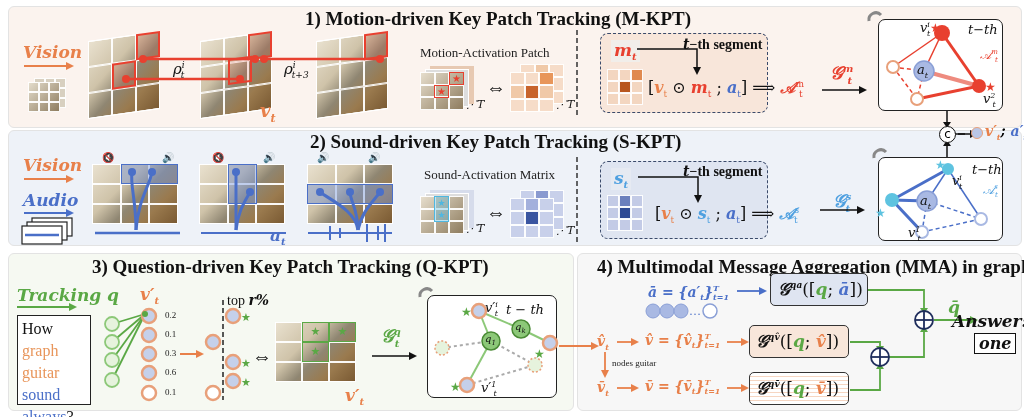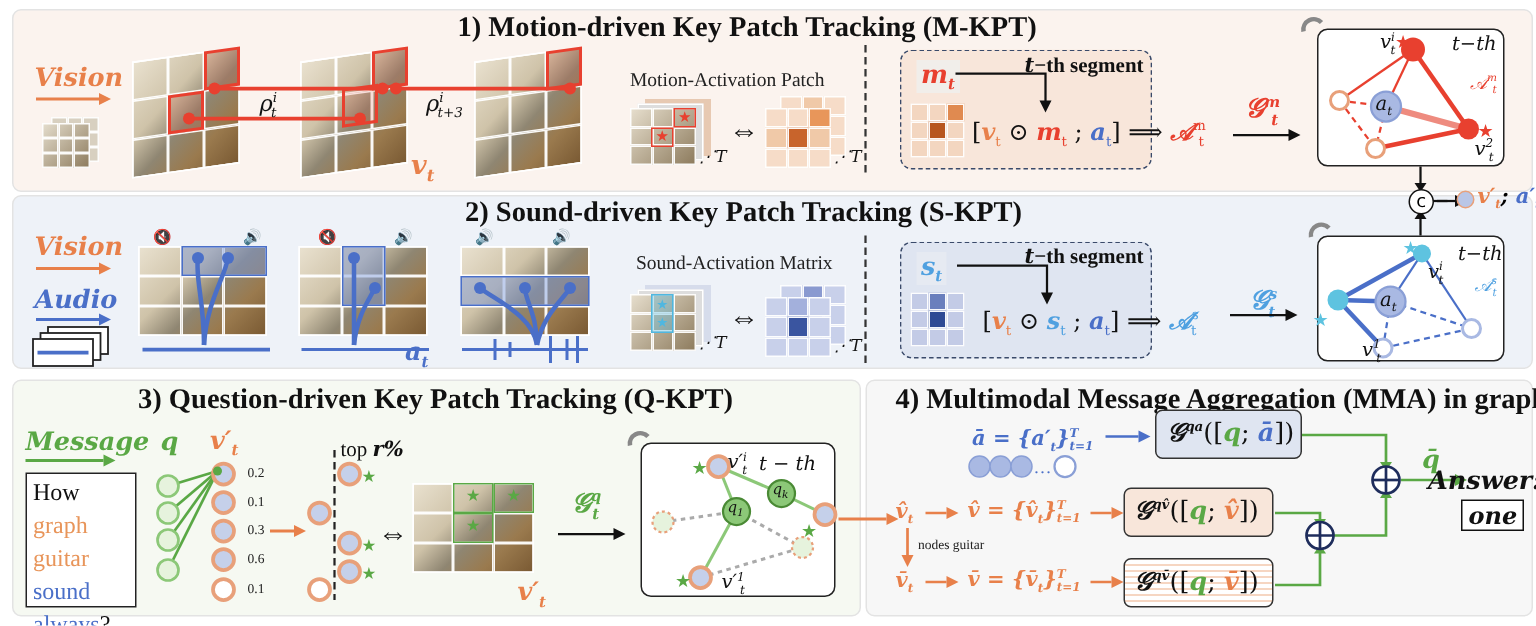--- a/index.html
+++ b/index.html
@@ -111,21 +111,21 @@
   <circle cx="380" cy="59" r="4" fill="#e8402f"></circle>
   <circle cx="126" cy="79" r="4" fill="#e8402f"></circle>
   <circle cx="240" cy="79" r="4" fill="#e8402f"></circle>
 </svg>
 <div class="lbl serif-i" style="left:173px;top:60px;font-size:15px;font-weight:normal;color:#111;">
   <span>ρ</span><sup style="font-size:9px;">i</sup><sub style="font-size:9px;margin-left:-4px;">t</sub>
 </div>
 <div class="lbl serif-i" style="left:284px;top:60px;font-size:15px;font-weight:normal;color:#111;">
   <span>ρ</span><sup style="font-size:9px;">i</sup><sub style="font-size:9px;margin-left:-4px;">t+3</sub>
 </div>
-<div class="lbl serif-i" style="left:260px;top:100px;font-size:18px;color:#e8804a;margin-left:14px;">
+<div class="lbl serif-i" style="left:260px;top:100px;font-size:18px;color:#e8804a;">
   <span>v</span><sub style="font-size:11px;">t</sub>
 </div>
 
 <div class="lbl" style="left:420px;top:45px;font-size:13px;color:#222;">Motion-Activation Patch</div>
 <div class="abs" style="left:420px;top:66px;width:60px;height:50px;">
   <div class="abs" style="left:10px;top:0;width:44px;height:38px;background:#e7c9b2;"></div>
   <div class="abs" style="left:5px;top:3px;width:44px;height:38px;background:#ddd;border:1px solid #fff;"></div>
   <div class="abs grid3" style="left:0;top:6px;width:44px;height:38px;background:linear-gradient(135deg,#e8e0cf,#8c7a5c);">
       <div></div>
       <div></div>
@@ -456,21 +456,21 @@
 <div class="lbl serif-i" style="left:976px;top:124px;font-size:14px;">
   <span class="abs" style="left:-5px;top:3px;width:12px;height:12px;border-radius:50%;background:#b9c6e6;border:1.5px solid #e8a07a;"></span>
 </div>
 <div class="lbl serif-i" style="left:985px;top:123px;font-size:14px;">
   <span style="color:#e8804a;">v′</span><sub style="font-size:8px;color:#e8804a;">t</sub><span>; </span><span style="color:#4a6fc8;">a′</span><sub style="font-size:8px;color:#4a6fc8;">t</sub>
 </div>
 
 <div class="panel" style="left:8px;top:253px;width:566px;height:158px;background:#f6f9f2;"></div>
 <div class="title" style="left:92px;top:256px;">3) Question-driven Key Patch Tracking (Q-KPT)</div>
 
-<div class="lbl serif-i" style="left:17px;top:285px;font-size:17px;color:#5aa845;">Message</div>
+<div class="lbl serif-i" style="left:17px;top:285px;font-size:17px;color:#5aa845;">Tracking</div>
 <svg width="60" height="10" style="left:17px;top:302px;">
   <line x1="0" y1="5" x2="52" y2="5" stroke="#5aa845" stroke-width="2"></line>
     <polygon points="52,1 60,5 52,9" fill="#5aa845"></polygon>
 </svg>
 <div class="abs" style="left:17px;top:315px;width:74px;height:90px;border:1.5px solid #222;background:#fff;"></div>
 <div class="q-text" style="left:22px;top:318px;width:70px;font-size:16px;">
   <span style="color:#111;">How </span><span style="color:#e8955a;">graph</span><br>
   <span style="color:#e8955a;">guitar</span><br>
   <span style="color:#4a6fc8;">sound</span><br>
   <span style="color:#4a6fc8;">always</span><span style="color:#111;">?</span>

